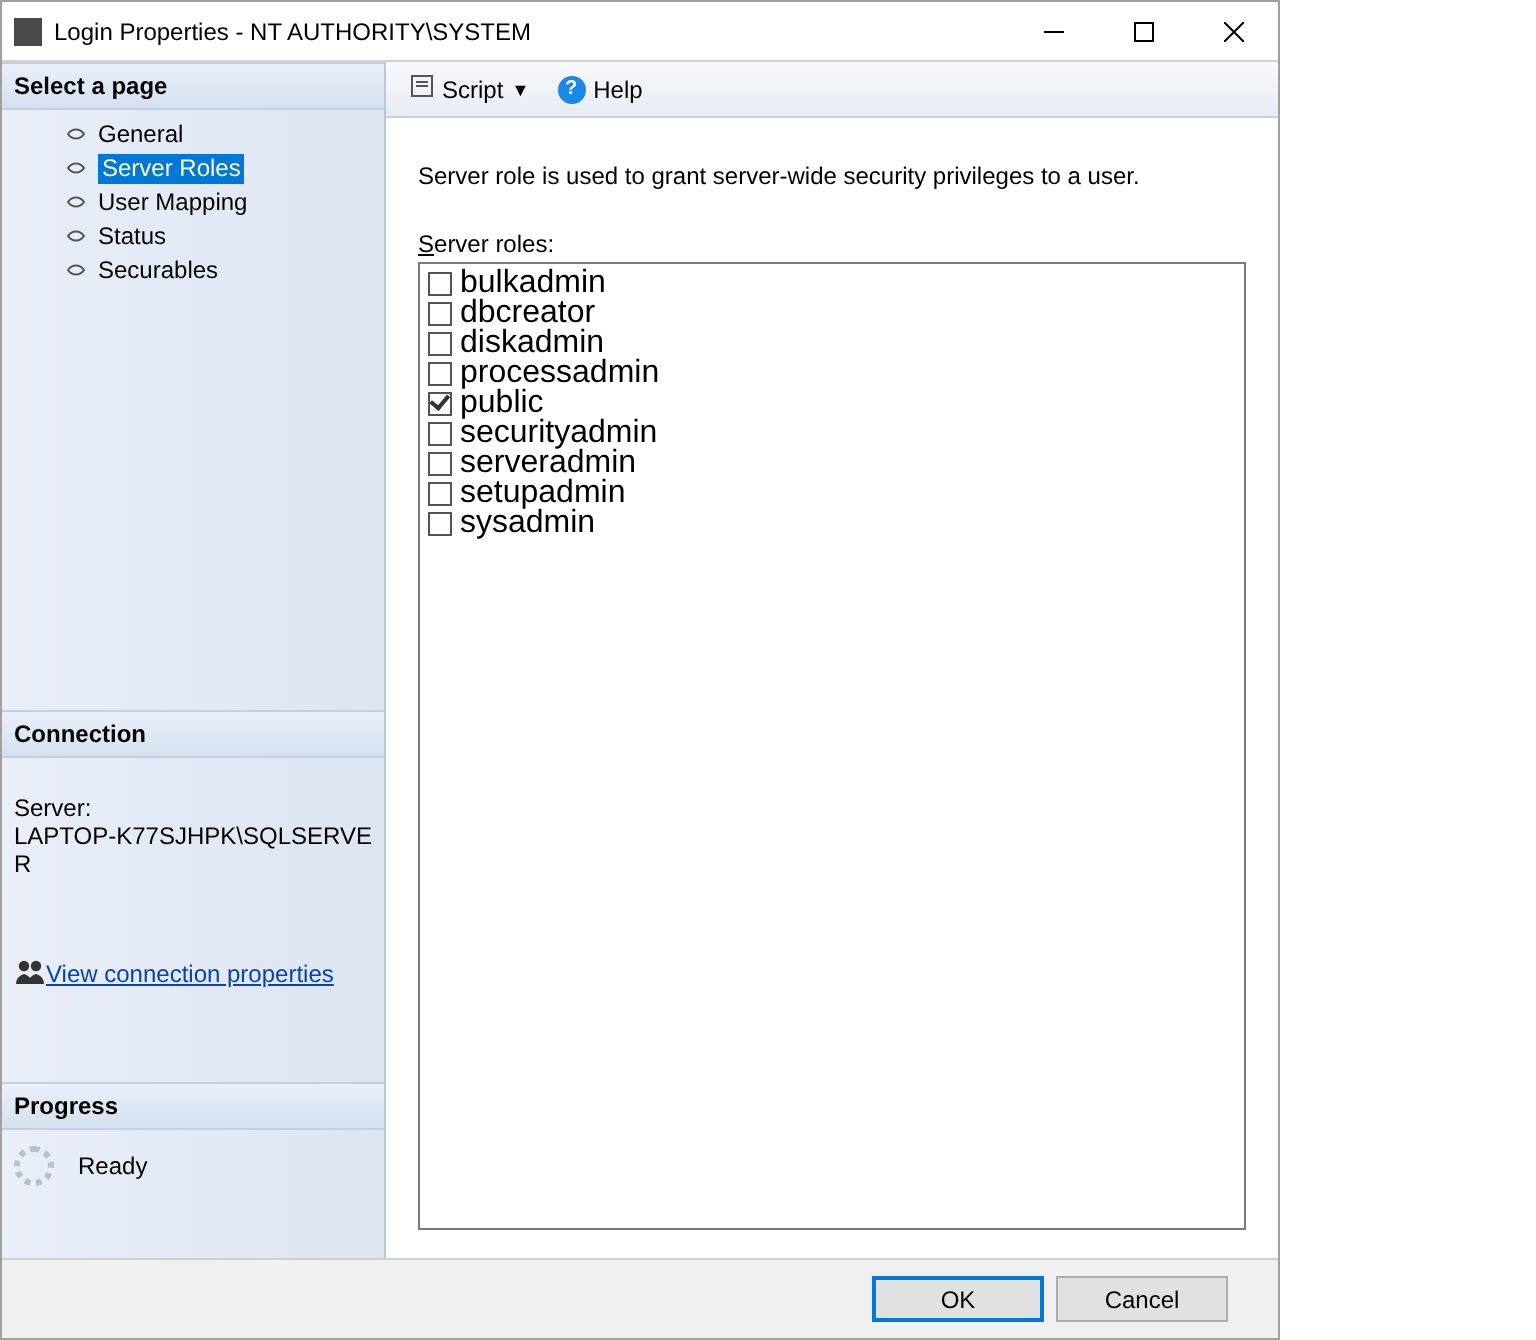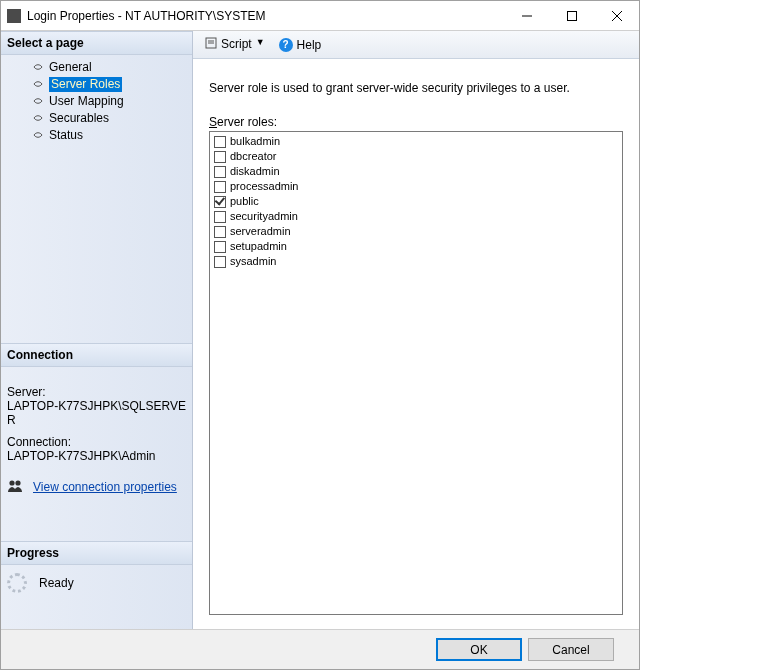--- a/index.html
+++ b/index.html
@@ -14,37 +14,37 @@
   .body { flex: 1; display: flex; min-height: 0; }
   .sidebar { width: 192px; flex: 0 0 192px; background: linear-gradient(to right, #e9eef7 0%, #dde5f2 100%); border-right: 1px solid #bcc6d6; display: flex; flex-direction: column; }
   .section-header { background: linear-gradient(#eaf0fa, #d5e0ef); font-weight: bold; padding: 4px 6px; border-top: 1px solid #c4cfdf; border-bottom: 1px solid #c4cfdf; font-size: 12px; }
   .pagelist { padding: 4px 6px 8px 30px; }
   .pageitem { display: flex; align-items: center; gap: 6px; padding: 1px 2px; line-height: 15px; }
   .pageitem.selected .label { background: #0078d7; color: #fef9c3; padding: 0 2px; }
   .pageitem .picon { width: 10px; height: 10px; flex: 0 0 auto; }
   .picon svg { width: 10px; height: 10px; display:block;}
   .connblock { padding: 6px 6px 8px 6px; font-size: 12px; line-height: 14px; margin-top: 12px; }
   .connblock .pair { margin-bottom: 8px; word-break: break-all; }
-  .connprops { display: flex; align-items: center; gap: 10px; padding: 0 4px 6px 6px; }
+  .connprops { display: flex; align-items: center; gap: 0; padding: 0 4px 6px 6px; margin-top: 24px; }
   .connprops a { color: #0645ad; text-decoration: underline; font-size: 12px; }
   .groupicon { font-size: 14px; line-height: 14px; }
   .progressblock { padding: 8px 6px; display: flex; align-items: center; gap: 12px; }
   .spinner { width: 20px; height: 20px; border: 3px dotted #b8c0cc; border-radius: 50%; }
   .flexspacer { flex: 1; min-height: 0; }
   .main { flex: 1; display: flex; flex-direction: column; min-width: 0; }
   .toolbar { height: 28px; display: flex; align-items: center; gap: 6px; padding: 0 8px; background: linear-gradient(#f7f9fc, #e7ecf3); border-bottom: 1px solid #c9d3e0; font-size: 12px; }
-  .toolbar .tbtn { display: inline-flex; align-items: flex-start; gap: 4px; padding: 2px 4px; }
+  .toolbar .tbtn { display: inline-flex; align-items: center; gap: 4px; padding: 2px 4px; }
   .toolbar .drop { font-size: 9px; }
   .helpicon { width: 14px; height: 14px; background: #1b87e6; color: #fff; border-radius: 50%; display:inline-flex; align-items:center; justify-content:center; font-weight:bold; font-size:10px; line-height:1;}
   .content { flex: 1; padding: 14px 12px; display: flex; flex-direction: column; min-height: 0; }
   .desc { margin: 8px 4px 20px 4px; font-size: 12px; }
   .listlabel { margin: 0 4px 2px 4px; font-size: 12px; }
   .listlabel .ul { text-decoration: underline; }
   .rolesbox { flex: 1; border: 1px solid #7a7a7a; background: #fff; padding: 2px 4px; overflow: auto; margin: 0 4px;}
-  .roleitem { display: flex; align-items: center; gap: 4px; line-height: 15px; font-size: 11px; }
+  .roleitem { display: flex; align-items: center; gap: 4px; line-height: 15px; font-size: 16px; }
   .chk { width: 12px; height: 12px; border: 1px solid #555; background: #fff; display:inline-flex; align-items:center; justify-content:center; flex:0 0 auto;}
   .chk.checked::after { content: ""; display:block; width:4px; height:7px; border: solid #333; border-width: 0 2px 2px 0; transform: rotate(40deg) translate(-1px,-1px);}
   .footer { height: 40px; border-top: 1px solid #d0d0d0; display: flex; align-items: center; justify-content: flex-end; gap: 6px; padding: 0 25px; background: #f0f0f0; }
   .btn { min-width: 86px; height: 23px; background: #e1e1e1; border: 1px solid #adadad; font-size: 12px; display:inline-flex; align-items:center; justify-content:center; }
   .btn.primary { border: 1px solid #0078d7; outline: 1px solid #0078d7; outline-offset: -2px; }
 </style>
 </head>
 <body>
 
 <div class="window">
@@ -100,43 +100,39 @@
               </svg>
             </span>
           <span class="label">User Mapping</span>
         </div>
         <div class="pageitem">
           <span class="picon">
               <svg viewBox="0 0 10 10">
                 <path d="M1 4 C3 1,7 1,9 4 C7 7,3 7,1 4 Z" fill="none" stroke="#555" stroke-width="1"></path>
               </svg>
             </span>
+          <span class="label">Status</span>
+        </div>
+        <div class="pageitem">
+          <span class="picon">
+              <svg viewBox="0 0 10 10">
+                <path d="M1 4 C3 1,7 1,9 4 C7 7,3 7,1 4 Z" fill="none" stroke="#555" stroke-width="1"></path>
+              </svg>
+            </span>
           <span class="label">Securables</span>
-        </div>
-        <div class="pageitem">
-          <span class="picon">
-              <svg viewBox="0 0 10 10">
-                <path d="M1 4 C3 1,7 1,9 4 C7 7,3 7,1 4 Z" fill="none" stroke="#555" stroke-width="1"></path>
-              </svg>
-            </span>
-          <span class="label">Status</span>
         </div>
       </div>
 
       <div class="flexspacer"></div>
 
       <div class="section-header">Connection</div>
       <div class="connblock">
         <div class="pair">
           <div>Server:</div>
           <div>LAPTOP-K77SJHPK\SQLSERVER</div>
-        </div>
-        <div class="pair">
-          <div>Connection:</div>
-          <div>LAPTOP-K77SJHPK\Admin</div>
         </div>
       </div>
       <div class="connprops">
         <span class="groupicon">
           <svg width="16" height="14" viewBox="0 0 16 14">
               <circle cx="5" cy="4" r="2.6" fill="#333"></circle>
               <circle cx="11" cy="4" r="2.6" fill="#333"></circle>
               <path d="M1 13 C1 9,5 8,5 8 C5 8,9 9,9 13 Z" fill="#333"></path>
               <path d="M7 13 C7 9,11 8,11 8 C11 8,15 9,15 13 Z" fill="#333"></path>
             </svg>

